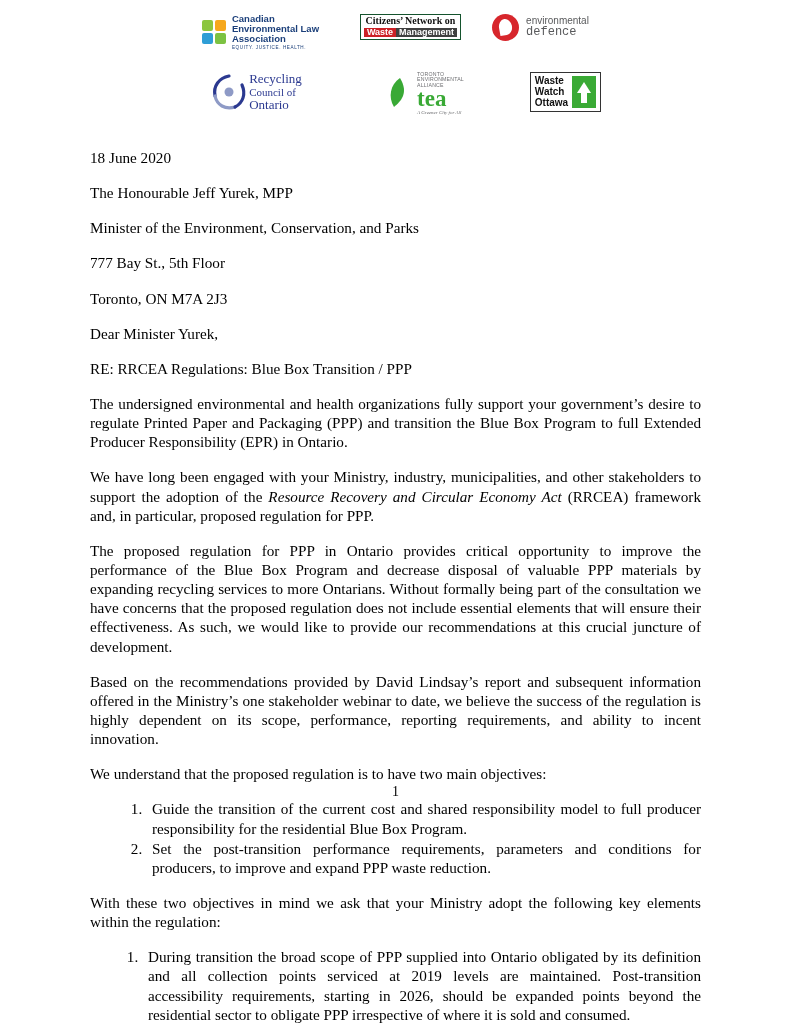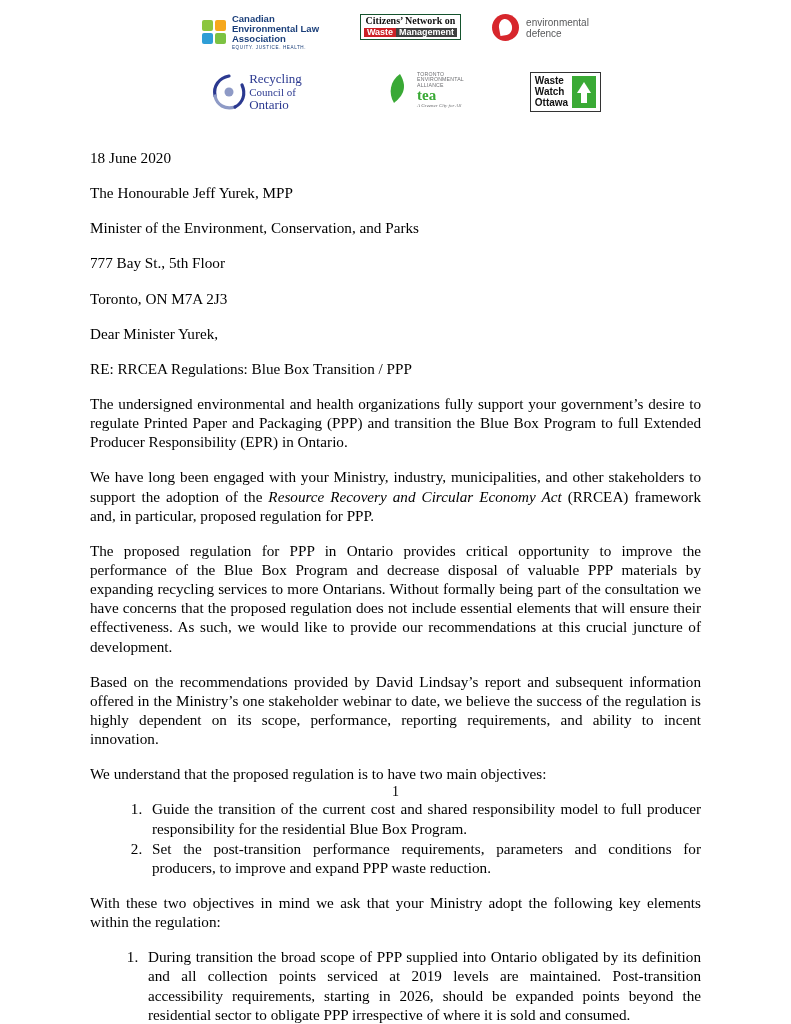--- a/index.html
+++ b/index.html
@@ -110,22 +110,22 @@
     border-radius: 50% 50% 50% 0;
     transform: rotate(-10deg);
   }
   .ed-text { line-height: 1.1; }
   .ed-text .l1 {
     font-family: "Liberation Sans", sans-serif;
     font-size: 10px;
     color: #58595b;
   }
   .ed-text .l2 {
-    font-family: Liberation Sans, sans-serif;
-    font-size: 10px;
+    font-family: Liberation Mono, monospace;
+    font-size: 12px;
     color: #58595b;
   }
 
   
   .logo-hej { width: 150px; }
   .hej-text { line-height: 1.05; text-align: left; }
   .hej-text .l1 {
     font-family: "Liberation Sans", sans-serif;
     font-size: 20px;
     font-weight: bold;
@@ -168,21 +168,21 @@
   .tea-leaf { width: 26px; height: 34px; position: relative; }
   .tea-right { line-height: 1.05; }
   .tea-right .top {
     font-family: "Liberation Sans", sans-serif;
     font-size: 5.2px;
     color: #6d6e71;
     letter-spacing: .2px;
   }
   .tea-right .big {
     font-family: "Liberation Serif", serif;
-    font-size: 15px;
+    font-size: 23px;
     font-weight: bold;
     color: #39a935;
     line-height: .95;
   }
   .tea-right .sub {
     font-family: "Liberation Serif", serif;
     font-style: italic;
     font-size: 5px;
     color: #6d6e71;
   }

